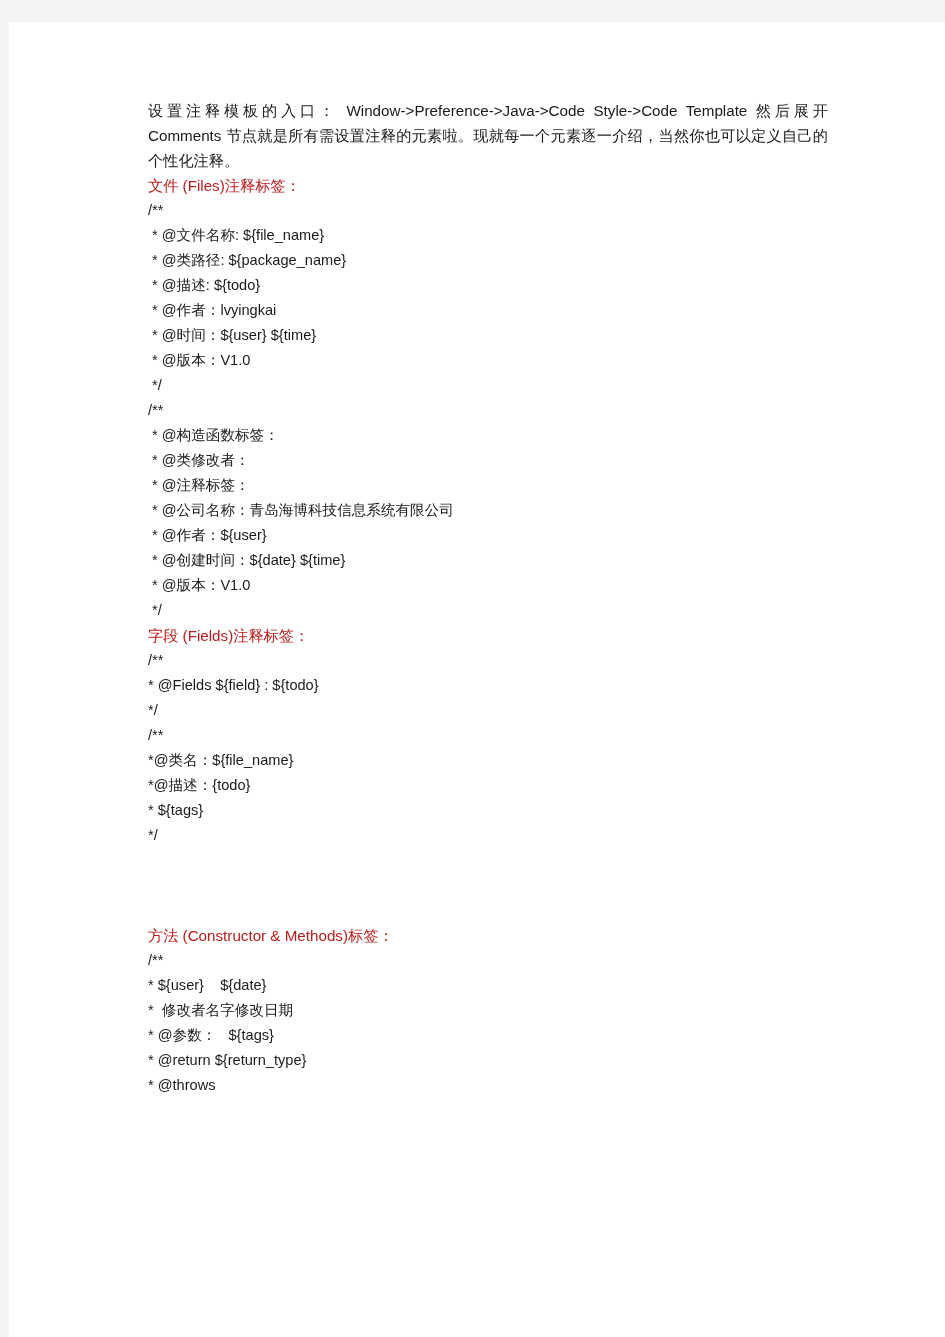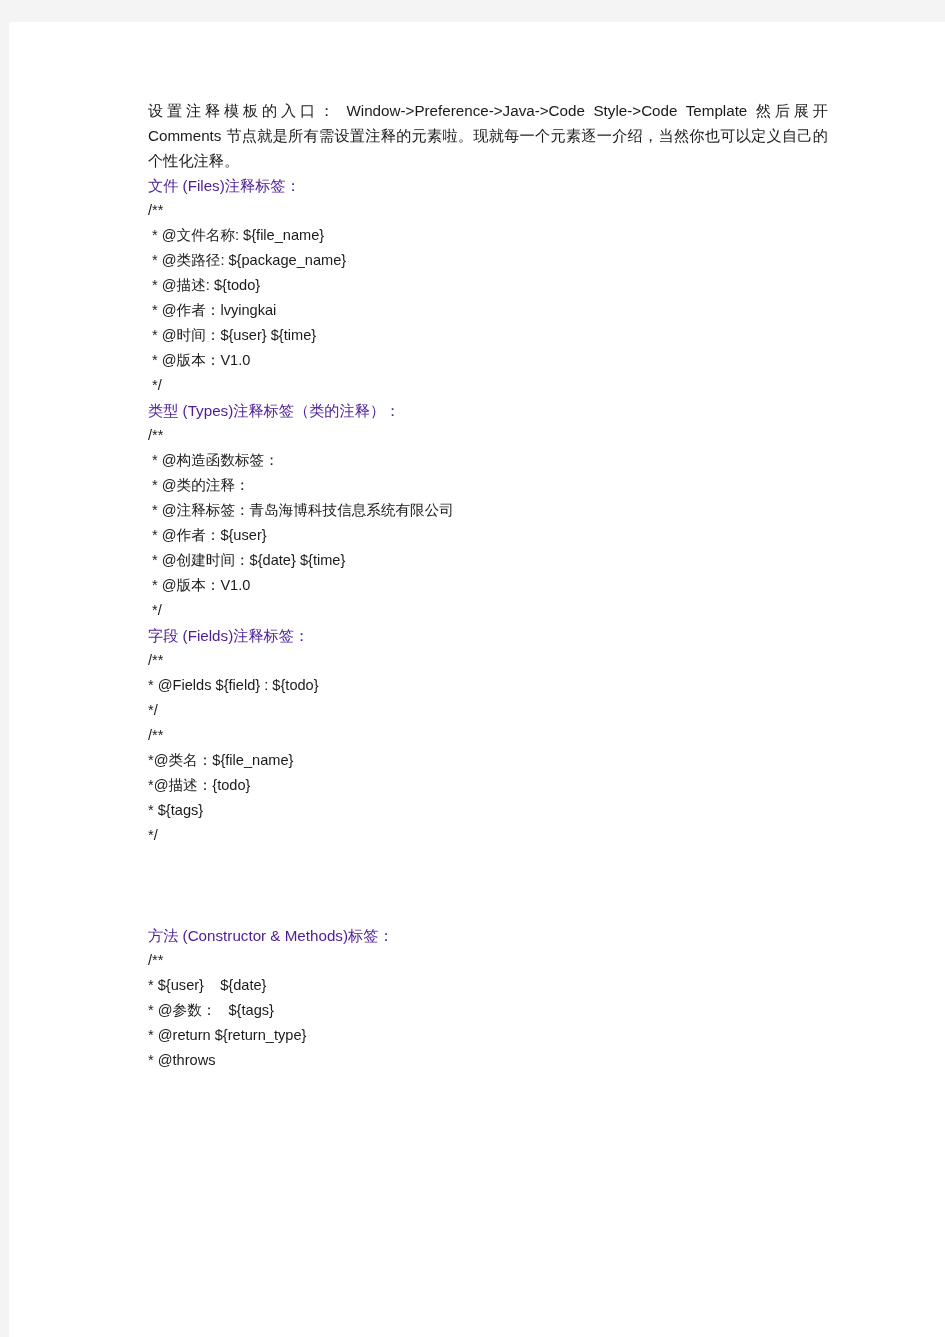--- a/index.html
+++ b/index.html
@@ -47,21 +47,21 @@
   .code {
     font-size: 14.6px;
     line-height: 25px;
     color: #1a1a1a;
     white-space: pre;
     font-family: "Liberation Sans", "DejaVu Sans", sans-serif;
   }
   .heading {
     font-size: 15.2px;
     line-height: 25px;
-    color: #4c1d95;
+    color: #b91c1c;
     white-space: pre;
   }
   .spacer-gap {
     height: 75px;
   }
 </style>
 </head>
 <body>
 
 <div class="viewer">
@@ -73,25 +73,25 @@
       <div class="heading">文件 (Files)注释标签：</div>
       <div class="code">/**</div>
       <div class="code"> * @文件名称: ${file_name}</div>
       <div class="code"> * @类路径: ${package_name}</div>
       <div class="code"> * @描述: ${todo}</div>
       <div class="code"> * @作者：lvyingkai</div>
       <div class="code"> * @时间：${user} ${time}</div>
       <div class="code"> * @版本：V1.0</div>
       <div class="code"> */</div>
 
-      <div class="heading">类型 (Types)注释标签（类的注释）：</div>
       <div class="code">/**</div>
       <div class="code"> * @构造函数标签：</div>
-      <div class="code"> * @类的注释：</div>
-      <div class="code"> * @注释标签：青岛海博科技信息系统有限公司</div>
+      <div class="code"> * @类修改者：</div>
+      <div class="code"> * @注释标签：</div>
+      <div class="code"> * @公司名称：青岛海博科技信息系统有限公司</div>
       <div class="code"> * @作者：${user}</div>
       <div class="code"> * @创建时间：${date} ${time}</div>
       <div class="code"> * @版本：V1.0</div>
       <div class="code"> */</div>
 
       <div class="heading">字段 (Fields)注释标签：</div>
       <div class="code">/**</div>
       <div class="code">* @Fields ${field} : ${todo}</div>
       <div class="code">*/</div>
 
@@ -99,19 +99,20 @@
       <div class="code">*@类名：${file_name}</div>
       <div class="code">*@描述：{todo}</div>
       <div class="code">* ${tags}</div>
       <div class="code">*/</div>
 
       <div class="spacer-gap"></div>
 
       <div class="heading">方法 (Constructor &amp; Methods)标签：</div>
       <div class="code">/**</div>
       <div class="code">* ${user}    ${date}</div>
+      <div class="code">*  修改者名字修改日期</div>
       <div class="code">* @参数：   ${tags}</div>
       <div class="code">* @return ${return_type}</div>
       <div class="code">* @throws</div>
 
     </div>
   </div>
 </div>
 
 </body></html>

